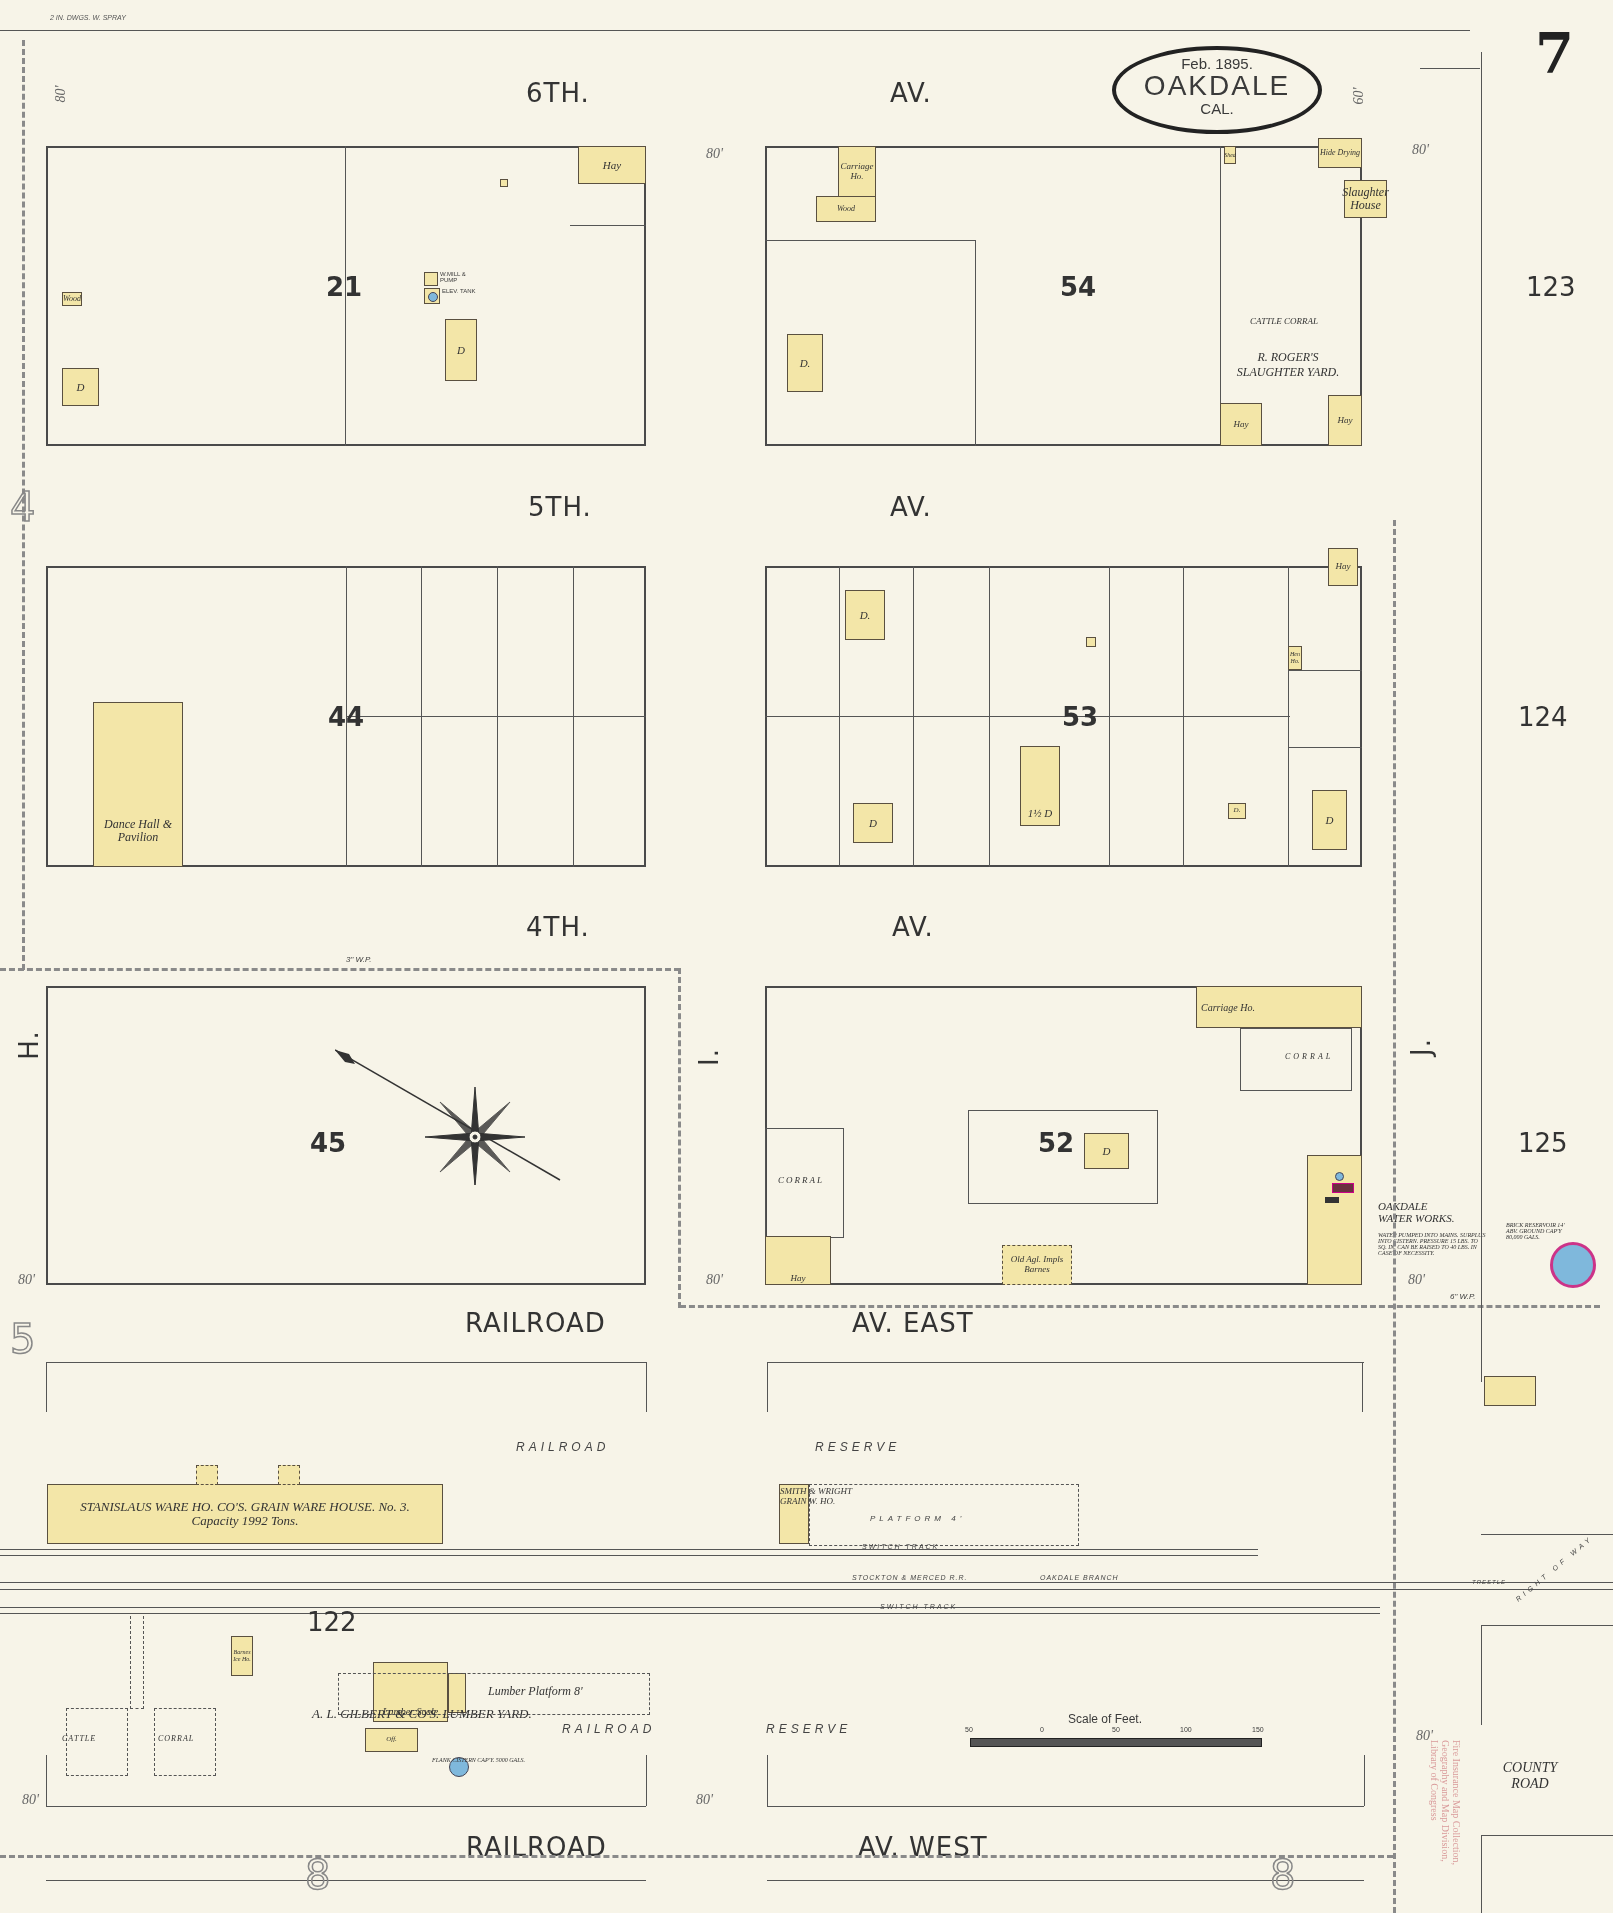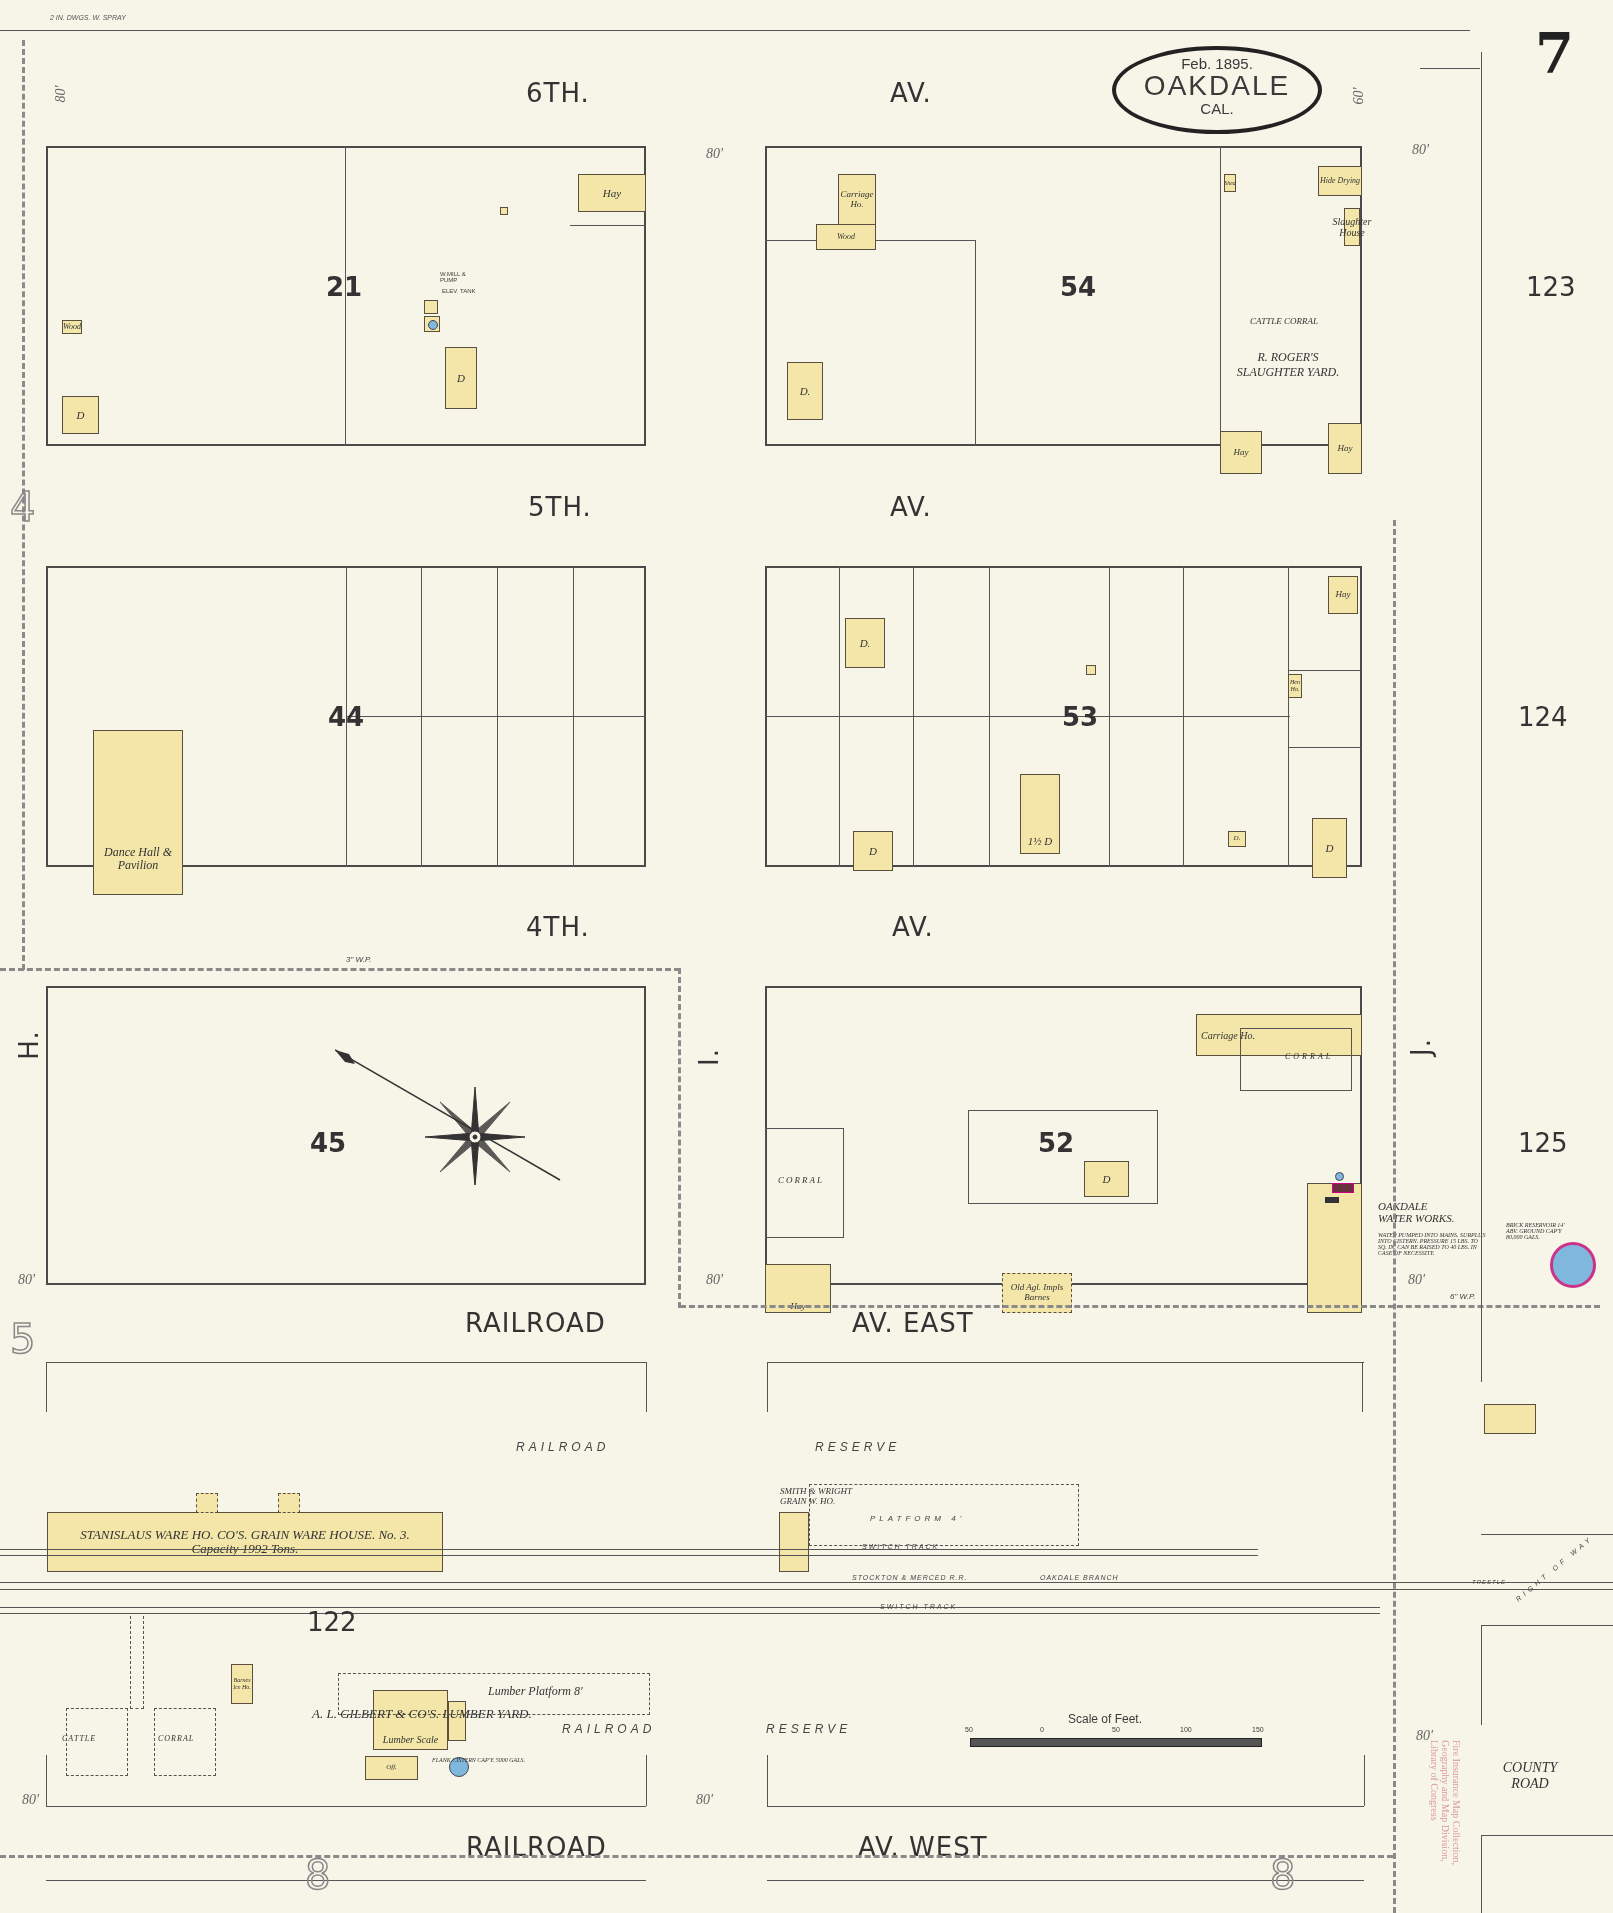--- a/index.html
+++ b/index.html
@@ -2,21 +2,21 @@
 <html><head>
 <meta charset="utf-8">
 <style>
   html, body { margin:0; padding:0; }
   body { width:1613px; height:1913px; background:#f7f4e8; position:relative; overflow:hidden;
          font-family:"Liberation Sans", sans-serif; color:#3a3a3a; }
   .abs { position:absolute; }
   .block { position:absolute; border:2px solid #4a4a4a; box-sizing:border-box; background:transparent; }
   .bldg { position:absolute; background:#f3e6a8; border:1.5px solid #5a5040; box-sizing:border-box;
           font-family:"Liberation Serif", serif; font-style:italic; font-size:11px; color:#333;
-          display:flex; align-items:center; justify-content:center; text-align:center; line-height:1.1;margin-top:28px; }
+          display:flex; align-items:center; justify-content:center; text-align:center; line-height:1.1; }
   .dash { border-style:dashed; }
   .nobg { background:transparent; }
   .street { position:absolute; font-family:"DejaVu Sans", sans-serif; font-size:26px; color:#333; letter-spacing:1px; }
   .blocknum { position:absolute; font-family:"DejaVu Sans", sans-serif; font-size:26px; font-weight:bold; color:#333; }
   .num { position:absolute; font-family:"Liberation Serif", serif; font-style:italic; font-size:10px; color:#666; }
   .label-it { position:absolute; font-family:"Liberation Serif", serif; font-style:italic; color:#333; }
   .label-caps { position:absolute; font-family:"Liberation Sans", sans-serif; font-style:italic; letter-spacing:4px; color:#444; }
   .hline { position:absolute; height:0; border-top:1.5px solid #555; }
   .vline { position:absolute; width:0; border-left:1.5px solid #555; }
   .dhline { position:absolute; height:0; border-top:3px dashed #8a8a8a; }
@@ -74,21 +74,21 @@
 <div class="block" style="left:765px;top:146px;width:597px;height:300px;"></div>
 <div class="blocknum" style="left:1060px;top:272px;">54</div>
 <div class="hline" style="left:765px;top:240px;width:210px;"></div>
 <div class="vline" style="left:975px;top:240px;height:206px;"></div>
 <div class="vline" style="left:1220px;top:146px;height:300px;"></div>
 <div class="bldg" style="left:838px;top:146px;width:38px;height:52px;font-size:9px;">Carriage Ho.</div>
 <div class="bldg nobg" style="left:816px;top:196px;width:60px;height:26px;font-size:8px;background:#f3e6a8;">Wood</div>
 <div class="bldg" style="left:787px;top:334px;width:36px;height:58px;">D.</div>
 <div class="bldg" style="left:1224px;top:146px;width:12px;height:18px;font-size:6px;">Shed</div>
 <div class="bldg" style="left:1318px;top:138px;width:44px;height:30px;font-size:8px;">Hide Drying</div>
-<div class="bldg" style="left:1344px;top:180px;width:16px;height:38px;font-size:10px;">Slaughter House</div>
+<div class="bldg" style="left:1344px;top:180px;width:43px;height:38px;font-size:12px;">Slaughter House</div>
 <div class="label-it" style="left:1250px;top:316px;font-size:9px;">CATTLE CORRAL</div>
 <div class="label-it" style="left:1228px;top:350px;width:120px;font-size:12px;text-align:center;">R. ROGER'S SLAUGHTER YARD.</div>
 <div class="bldg" style="left:1220px;top:403px;width:42px;height:43px;font-size:9px;">Hay</div>
 <div class="bldg" style="left:1328px;top:395px;width:34px;height:51px;font-size:9px;">Hay</div>
 
 <div class="block" style="left:46px;top:566px;width:600px;height:301px;"></div>
 <div class="vline" style="left:346px;top:566px;height:301px;"></div>
 <div class="vline" style="left:421px;top:566px;height:301px;"></div>
 <div class="vline" style="left:497px;top:566px;height:301px;"></div>
 <div class="vline" style="left:573px;top:566px;height:301px;"></div>

